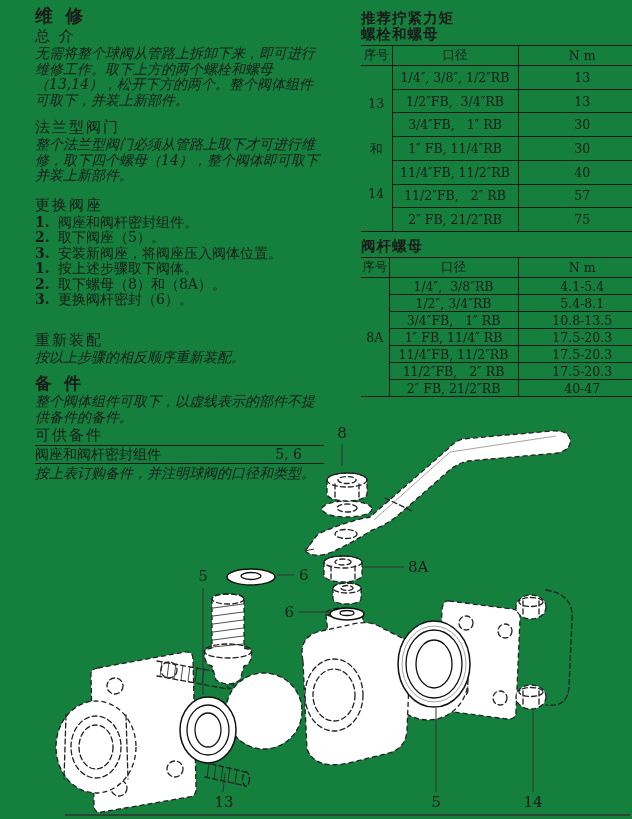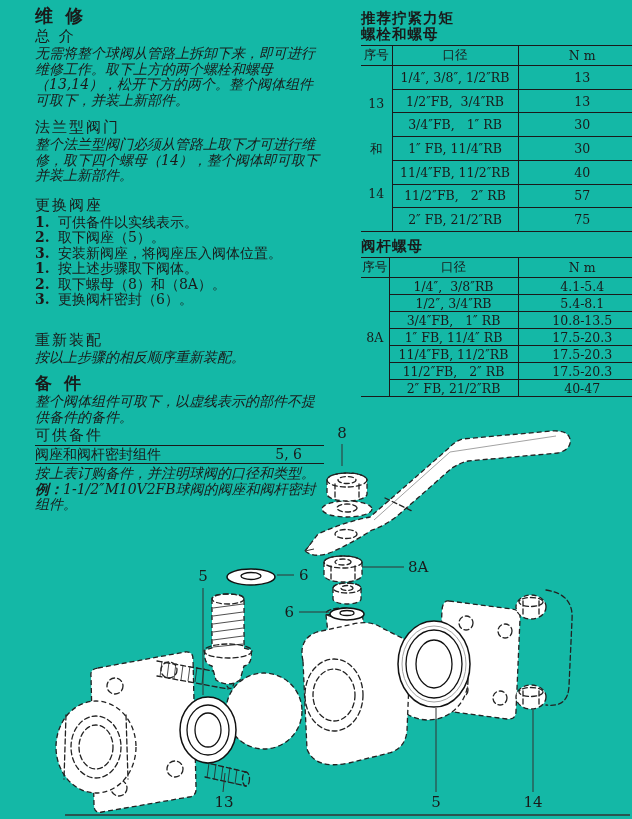--- a/index.html
+++ b/index.html
@@ -1,17 +1,17 @@
 <!DOCTYPE html>
 <html><head>
 <meta charset="utf-8">
 <style>
   html,body{margin:0;padding:0;background:#e8e8e8;}
   .page{
-    position:relative;width:632px;height:819px;background:#14b8a6;
+    position:relative;width:632px;height:819px;background:#15803d;
     font-family:"DejaVu Serif", serif;color:#1a1a1a;overflow:hidden;
     margin:0 auto;
   }
   
   .col-left{position:absolute;left:35px;top:6px;width:292px;}
   .h-main{font-size:18px;font-weight:bold;letter-spacing:3px;line-height:20px;margin:0 0 2px 0;}
   .h-sub{font-size:15px;font-weight:normal;letter-spacing:2px;line-height:17px;margin:7px 0 1px 0;}
   .h-big{font-size:17px;font-weight:bold;letter-spacing:3px;line-height:19px;margin:9px 0 1px 0;}
   .col-left p{font-size:14px;line-height:15.5px;margin:0;text-align:left;font-style:italic;}
   .li{display:flex;font-size:14px;line-height:15.5px;}
@@ -62,21 +62,21 @@
 
     <div>
       <div class="h-sub" style="margin-top:11px">法兰型阀门</div>
       <p>整个法兰型阀门必须从管路上取下才可进行维修，取下四个螺母（14），整个阀体即可取下并装上新部件。</p>
     </div>
 
     <div>
       <div class="h-sub" style="margin-top:13px">更换阀座</div>
       <div class="li">
           <span class="num">1.</span>
-          <span>可供备件以实线表示。</span>
+          <span>阀座和阀杆密封组件。</span>
         </div>
       <div class="li">
           <span class="num">2.</span>
           <span>取下阀座（5）。</span>
         </div>
       <div class="li">
           <span class="num">3.</span>
           <span>安装新阀座，将阀座压入阀体位置。</span>
         </div>
     </div>
@@ -103,21 +103,20 @@
 
     <div>
       <div class="h-big">备 件</div>
       <p>整个阀体组件可取下，以虚线表示的部件不提供备件的备件。</p>
       <div class="h-sub" style="margin-top:2px">可供备件</div>
       <div class="avail">
         <span>阀座和阀杆密封组件</span>
         <span class="val">5, 6</span>
       </div>
       <p>按上表订购备件，并注明球阀的口径和类型。</p>
-      <p class="ex"><b>例：</b><span>1-1/2″M10V2FB球阀的阀座和阀杆密封组件。</span></p>
     </div>
   </div>
 
   <div class="col-right">
     <div class="rc-h">推荐拧紧力矩</div>
     <div class="rc-h">螺栓和螺母</div>
 
     <table class="tq t1">
       <colgroup>
           <col style="width:31px">

